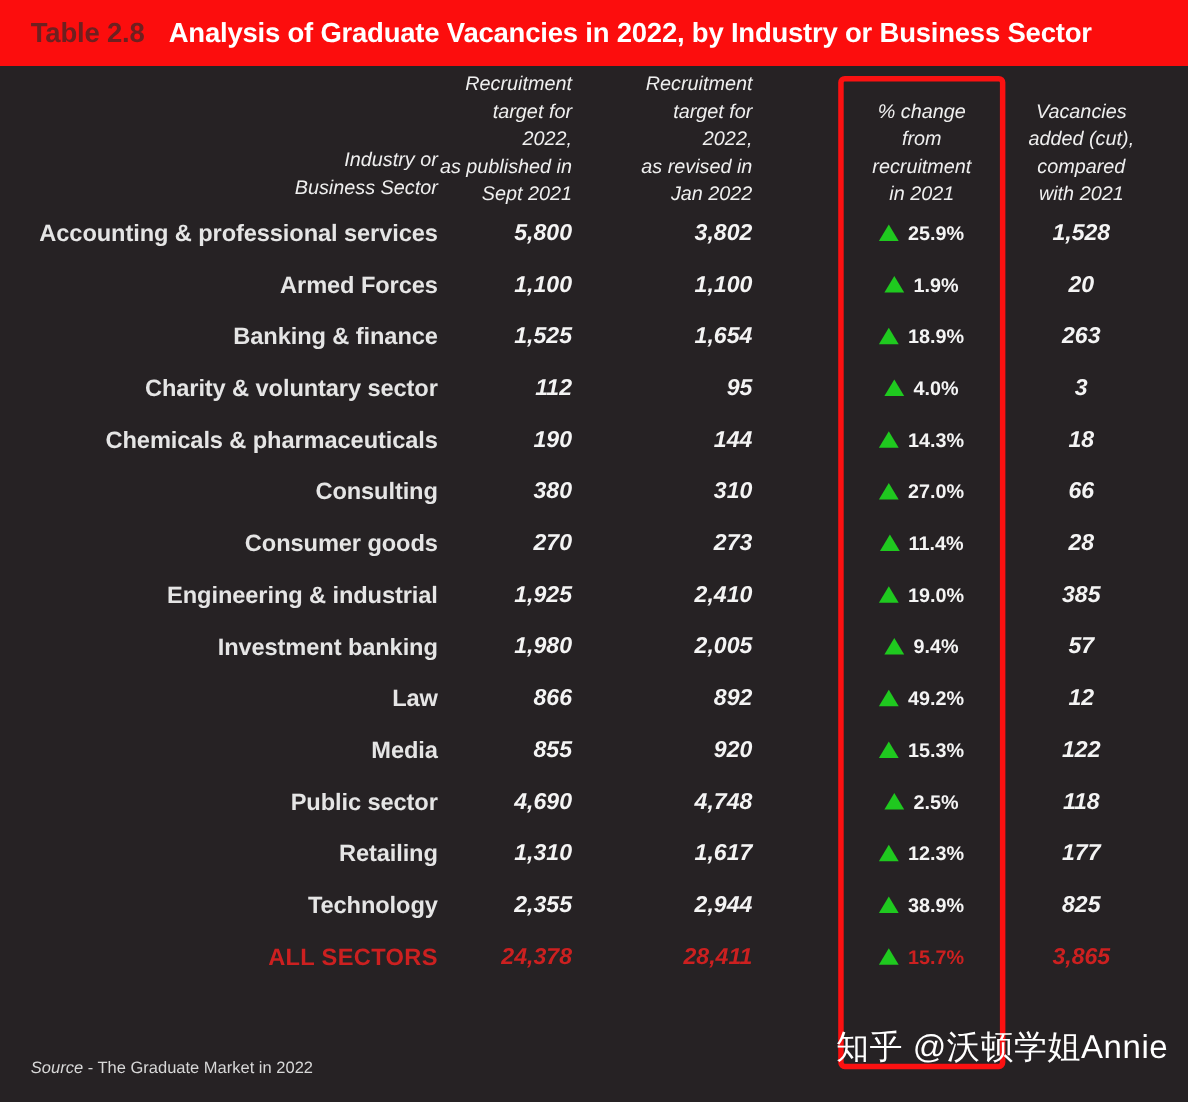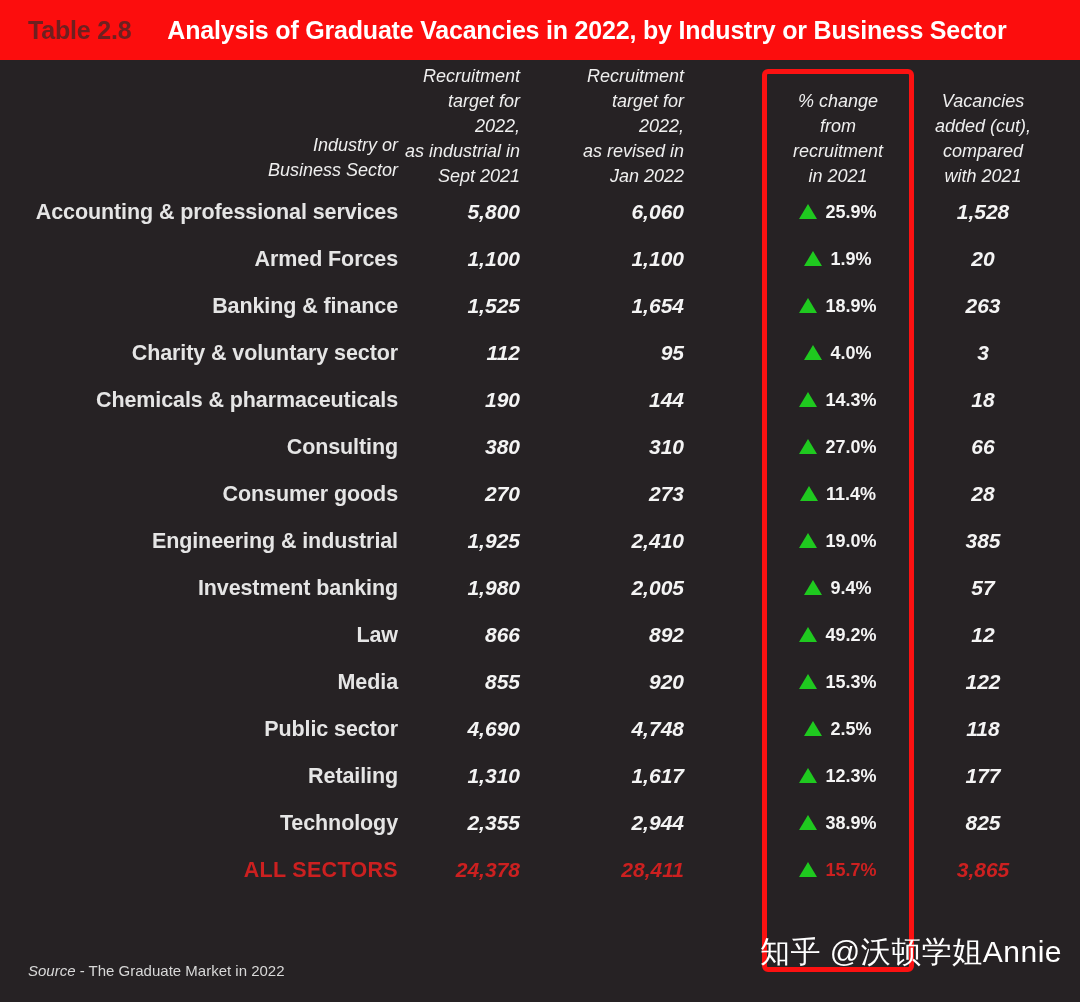--- a/index.html
+++ b/index.html
@@ -43,21 +43,21 @@
     color: #6e2020;
     letter-spacing: -0.2px;
     white-space: nowrap;
   }
   .header-title {
     font-size: 25px;
     font-weight: bold;
     color: #ffffff;
     letter-spacing: -0.2px;
     white-space: nowrap;
-    margin-left: 36px;
+    margin-left: 22px;
   }
 
   
   .col-label  { position: absolute; left: 28px;  width: 370px; text-align: right; }
   .col-c1     { position: absolute; left: 398px; width: 122px; text-align: right; }
   .col-c2     { position: absolute; left: 562px; width: 122px; text-align: right; }
   .col-c3     { position: absolute; left: 768px; width: 140px; text-align: center; }
   .col-c4     { position: absolute; left: 925px; width: 116px; text-align: center; }
 
   
@@ -189,21 +189,21 @@
   </div>
 
   <div class="col-headers">
     <div class="chead col-label">
       <div>Industry or</div>
       <div>Business Sector</div>
     </div>
     <div class="chead col-c1">
       <div>Recruitment</div>
       <div>target for 2022,</div>
-      <div>as industrial in</div>
+      <div>as published in</div>
       <div>Sept 2021</div>
     </div>
     <div class="chead col-c2">
       <div>Recruitment</div>
       <div>target for 2022,</div>
       <div>as revised in</div>
       <div>Jan 2022</div>
     </div>
     <div class="chead col-c3">
       <div>% change</div>
@@ -218,21 +218,21 @@
       <div>with 2021</div>
     </div>
   </div>
 
   <div class="highlight-box"></div>
 
   <div class="rows" id="rows-container">
       <div class="row">
         <div class="cell-label col-label">Accounting &amp; professional services</div>
         <div class="cell-num col-c1">5,800</div>
-        <div class="cell-num col-c2">6,060</div>
+        <div class="cell-num col-c2">3,802</div>
         <div class="cell-pct col-c3">
           <span class="tri-up"></span>
           <span>25.9%</span>
         </div>
         <div class="cell-num col-c4">1,528</div>
       </div>
       <div class="row">
         <div class="cell-label col-label">Armed Forces</div>
         <div class="cell-num col-c1">1,100</div>
         <div class="cell-num col-c2">1,100</div>

